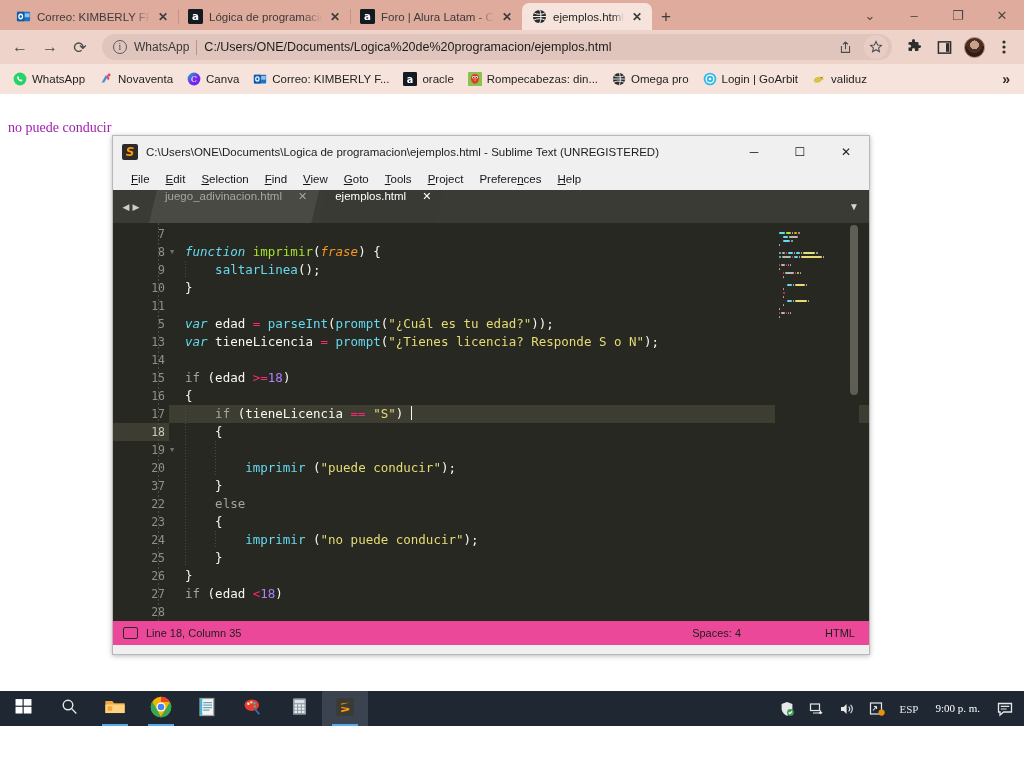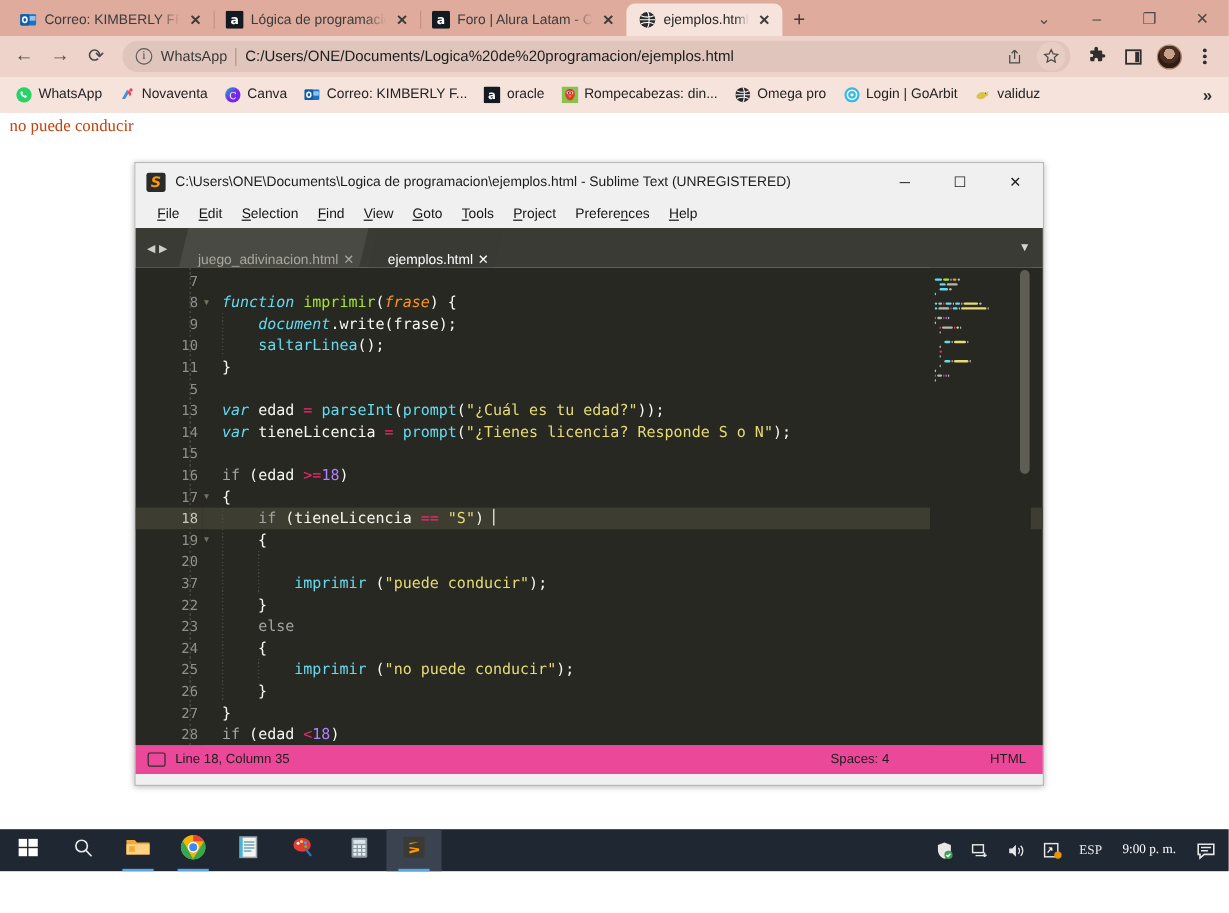--- a/index.html
+++ b/index.html
@@ -71,21 +71,21 @@
 
   #bookmarks { height: 30px; background: #f6e3dc; display: flex; align-items: center; padding: 0 6px; gap: 0px; }
   .bm { display: flex; align-items: center; gap: 5px; padding: 2px 7px; font-size: 11.5px; color: #232323;
         white-space: nowrap; border-radius: 4px; }
   .bm-ico { width: 14px; height: 14px; flex: 0 0 14px; display: block; }
   #bm-overflow { margin-left: auto; padding: 0 8px; font-size: 14px; color: #2e2e2e; font-weight: bold; }
 
   
   #viewport { width: 1024px; height: 632px; background: #ffffff; position: relative;
               font-family: "Liberation Serif", serif; }
-  #page-text { position: absolute; left: 8px; top: 4px; font-size: 14px; color: #c2410c; }
+  #page-text { position: absolute; left: 8px; top: 26px; font-size: 14px; color: #a21caf; }
 
   
   #sublime { position: absolute; left: 112px; top: 41px; width: 758px; height: 520px;
              background: #f0f0f0; border: 1px solid #b8b8b8;
              box-shadow: 0 1px 5px rgba(0,0,0,.28); font-family: "Liberation Sans", sans-serif; }
   #st-titlebar { height: 32px; background: #f0f0f0; display: flex; align-items: center;
                  padding-left: 9px; position: relative; }
   #st-logo { width: 16px; height: 16px; background: #2b2b2b; border-radius: 2px; position: relative;
              flex: 0 0 16px; display: flex; align-items: center; justify-content: center; }
   #st-logo span { color: #ff9800; font-size: 12px; font-weight: bold; font-style: italic;
@@ -95,21 +95,21 @@
   #st-wctrl > div { width: 46px; height: 32px; display: flex; align-items: center; justify-content: center;
                     font-size: 12px; color: #202020; }
   #st-menubar { height: 22px; background: #f0f0f0; display: flex; align-items: center;
                 padding-left: 10px; gap: 0; }
   .st-menu { font-size: 11.5px; color: #151515; padding: 2px 8px; white-space: nowrap; }
   .st-menu u { text-decoration: underline; }
 
   #st-tabbar { height: 33px; background: #3b3b36; display: flex; align-items: stretch; position: relative; }
   #st-tabnav { width: 36px; display: flex; align-items: center; justify-content: center; gap: 3px;
                color: #cfcfc6; font-size: 9px; }
-  .st-tab { display: flex; align-items: flex-end; gap: 4px; padding: 0 12px 0 16px; font-size: 11.5px;
+  .st-tab { display: flex; align-items: flex-start; gap: 16px; padding: 0 12px 0 16px; font-size: 11.5px;
             position: relative; }
   .st-tab.inactive { background: #4a4a44; color: #a7a79d;
     clip-path: polygon(8px 0, 100% 0, calc(100% - 8px) 100%, 0 100%); }
   .st-tab.active { background: #3a3a35; color: #ffffff;
     clip-path: polygon(8px 0, 100% 0, calc(100% - 8px) 100%, 0 100%); }
   .st-tab .x { font-size: 11px; }
   #st-tabmenu { margin-left: auto; width: 30px; display: flex; align-items: center;
                 justify-content: center; color: #d6d6cd; font-size: 10px; }
 
   #st-editor { height: 398px; background: #272822; position: relative; display: flex; overflow: hidden; }
@@ -460,21 +460,20 @@
             <span>27</span>
           </div>
           <div class="gln">
             <span>28</span>
           </div>
           <div id="st-gutter-line"></div>
       </div>
       <div id="st-code">
           <div class="cl"></div>
           <div class="cl"><span class="kw">function </span><span class="fn">imprimir</span><span class="pl">(</span><span class="par">frase</span><span class="pl">) {</span></div>
-          <div class="cl"><span class="ig" style="left: 16px;"></span><span class="pl">    </span><span class="kw">document</span><span class="pl">.write(frase);</span></div>
           <div class="cl"><span class="ig" style="left: 16px;"></span><span class="pl">    </span><span class="bi">saltarLinea</span><span class="pl">();</span></div>
           <div class="cl"><span class="pl">}</span></div>
           <div class="cl"></div>
           <div class="cl"><span class="kw">var </span><span class="pl">edad </span><span class="op">=</span><span class="pl"> </span><span class="bi">parseInt</span><span class="pl">(</span><span class="bi">prompt</span><span class="pl">(</span><span class="str">"¿Cuál es tu edad?"</span><span class="pl">));</span></div>
           <div class="cl"><span class="kw">var </span><span class="pl">tieneLicencia </span><span class="op">=</span><span class="pl"> </span><span class="bi">prompt</span><span class="pl">(</span><span class="str">"¿Tienes licencia? Responde S o N"</span><span class="pl">);</span></div>
           <div class="cl"></div>
           <div class="cl"><span class="k">if</span><span class="pl"> (edad </span><span class="op">&gt;=</span><span class="num">18</span><span class="pl">)</span></div>
           <div class="cl"><span class="pl">{</span></div>
           <div class="cl cur"><span class="ig" style="left: 16px;"></span><span class="pl">    </span><span class="k">if</span><span class="pl"> (tieneLicencia </span><span class="op">==</span><span class="pl"> </span><span class="str">"S"</span><span class="pl">) </span><span class="cursor"></span></div>
           <div class="cl"><span class="ig" style="left: 16px;"></span><span class="pl">    {</span></div>

